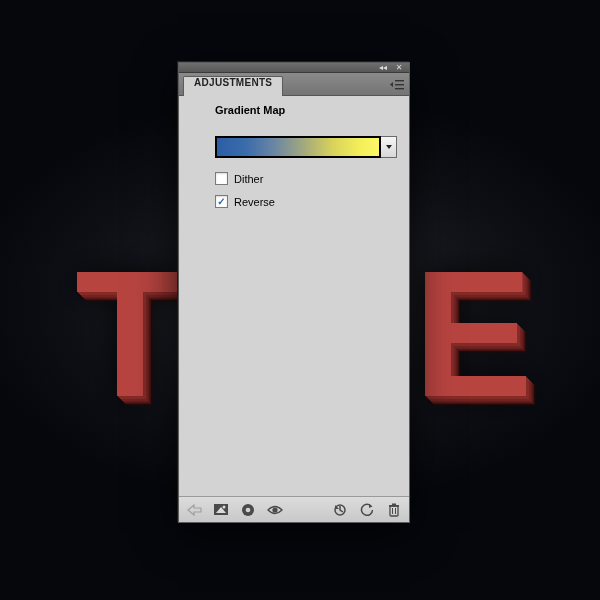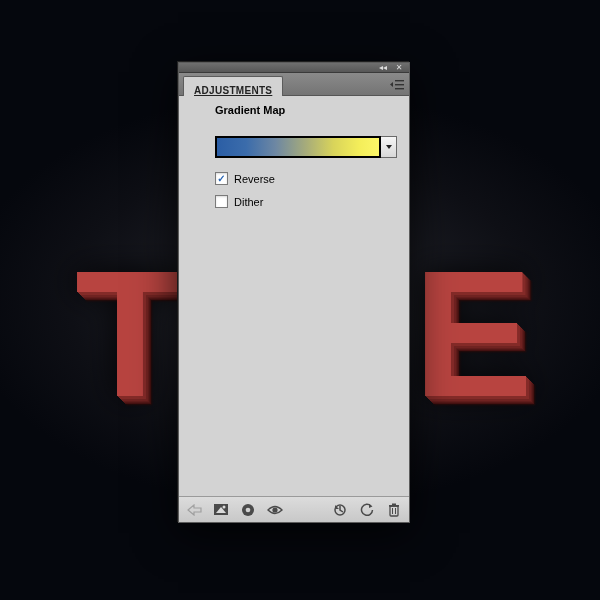--- a/index.html
+++ b/index.html
@@ -72,23 +72,22 @@
     height: 20px;
     padding: 0 10px;
     background: #d3d3d3;
     border: 1px solid #5c5c5c;
     border-bottom: none;
     border-radius: 2px 2px 0 0;
     font-size: 10px;
     font-weight: bold;
     letter-spacing: 0.3px;
     color: #222;
-    display: flex; align-items: flex-end;
+    display: flex; align-items: flex-start;
     margin-bottom: -1px;
-    text-decoration: underline;
   }
   .tabbar .flyout {
     position: absolute; right: 4px; top: 4px;
     width: 16px; height: 14px;
     cursor: pointer;
     display: flex; align-items: center; justify-content: center;
   }
   .flyout svg { display: block; }
 
   .body {
@@ -195,27 +194,27 @@
   </div>
   <div class="body">
     <div class="title">Gradient Map</div>
 
     <div class="grad-row">
       <div class="grad-swatch"></div>
       <div class="grad-dd"></div>
     </div>
 
     <div class="check-row">
+      <div class="checkbox"></div>
+      <span>Dither</span>
+    </div>
+
+    <div class="check-row">
       <div class="checkbox checked"></div>
       <span>Reverse</span>
-    </div>
-
-    <div class="check-row">
-      <div class="checkbox"></div>
-      <span>Dither</span>
     </div>
   </div>
 
   <div class="footer">
     <div class="ico disabled">
       <svg width="15" height="12" viewBox="0 0 15 12">
           <path d="M7 1 L1 6 L7 11 L7 8 L14 8 L14 4 L7 4 Z" fill="none" stroke="#444" stroke-width="1.2"></path>
         </svg>
     </div>
     <div class="ico">

